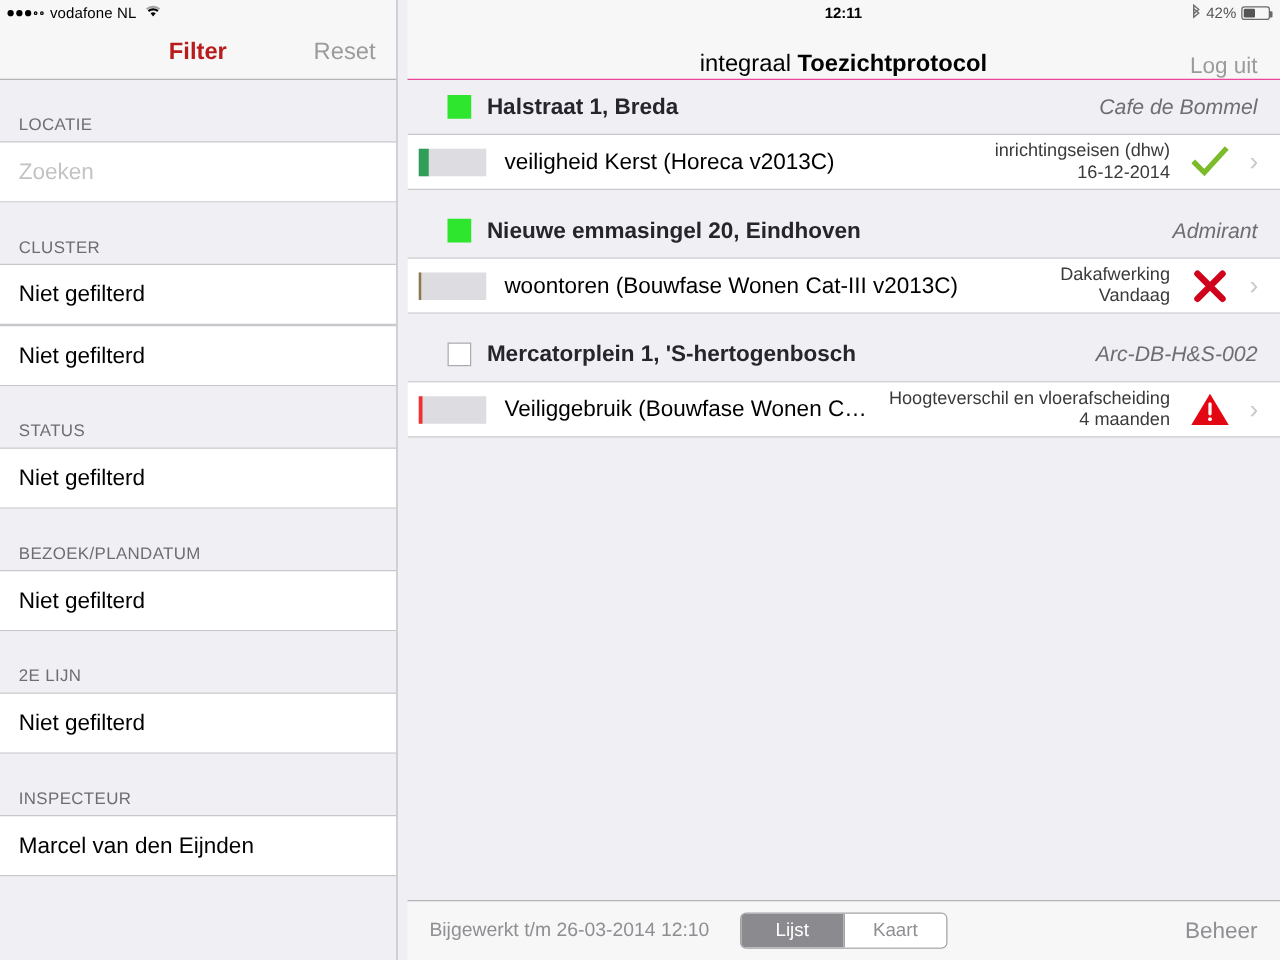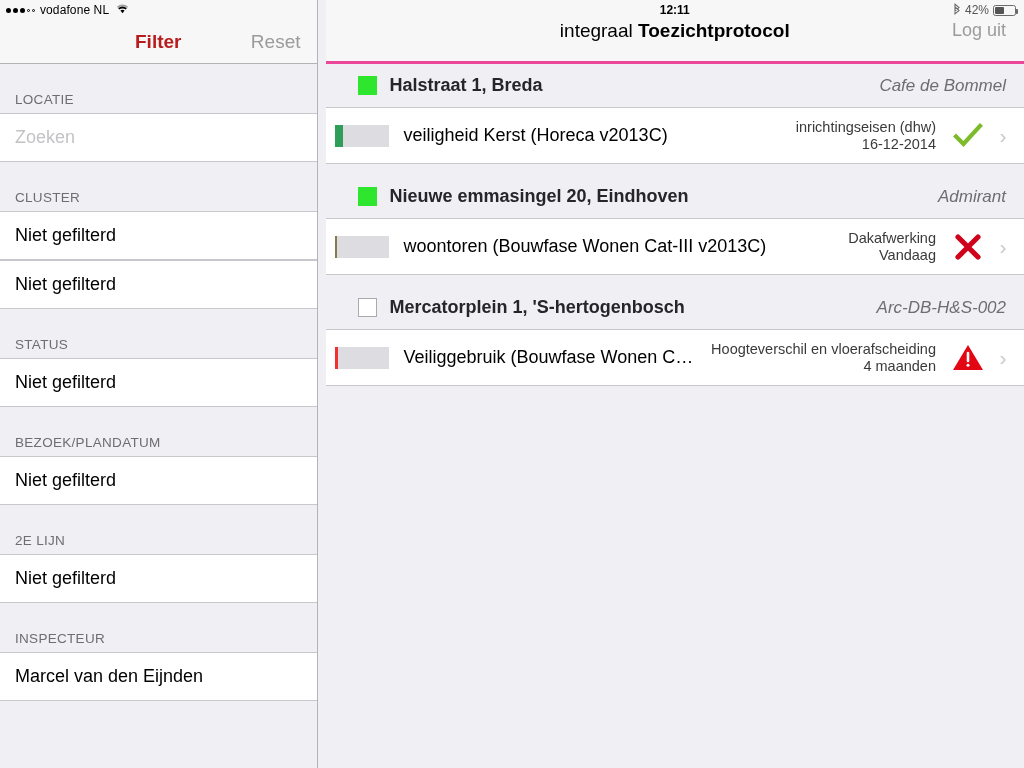--- a/index.html
+++ b/index.html
@@ -73,22 +73,22 @@
   .fsection-row.placeholder { color: #c3c3c6; }
 
   
   .main { width: 704px; height: 768px; display: flex; flex-direction: column; background: #efeff4; }
   .main .statusbar { justify-content: center; position: relative; }
   .main .statusbar .sb-time { position: absolute; left: 0; right: 0; text-align: center; }
   .main .statusbar .sb-right { position: absolute; right: 8px; }
 
   .m-navbar {
     height: 44px; background: #f7f7f7; position: relative;
-    display: flex; align-items: flex-start; justify-content: center;
-    border-bottom: 3px solid #ec4899;
+    display: flex; align-items: flex-end; justify-content: center;
+    border-bottom: 1px solid #ec4899;
   }
   .m-title { font-size: 19px; color: #000; }
   .m-title b { font-weight: bold; }
   .m-logout { position: absolute; right: 18px; font-size: 18px; color: #9b9b9b; }
 
   .m-list { flex: 1; overflow: hidden; background: #efeff4; }
 
   .grp { }
   .grp-head {
     height: 44px; background: #efeff4;
@@ -96,21 +96,21 @@
     border-bottom: 1px solid #c8c7cc;
   }
   .grp-head .marker { width: 64px; display: flex; justify-content: flex-end; padding-right: 13px; }
   .sq { width: 19px; height: 19px; display: inline-block; }
   .sq.filled { background: #2fe62f; }
   .sq.empty { background: #fff; border: 1px solid #a9a9ae; }
   .grp-addr { flex: 1; font-size: 18px; font-weight: bold; color: #25252b; }
   .grp-owner { font-size: 17px; font-style: italic; color: #6d6d72; text-align: right; }
 
   .row {
-    height: 56px; background: #fff; display: flex; align-items: center;
+    height: 44px; background: #fff; display: flex; align-items: center;
     border-bottom: 1px solid #c8c7cc; padding-right: 8px; justify-content: flex-end;
   }
   .row-bar {
     width: 54px; height: 22px; background: #dcdce1; margin-left: 9px;
     position: relative; flex: none;
   }
   .row-bar i { position: absolute; left: 0; top: 0; bottom: 0; }
   .row-name {
     flex: 1; font-size: 18px; color: #000; padding-left: 15px; padding-right: 10px;
     white-space: nowrap; overflow: hidden; text-overflow: ellipsis;
@@ -318,15 +318,23 @@
                 <path d="M16 10v8" stroke="#fff" stroke-width="2.6" stroke-linecap="round"></path>
                 <circle cx="16" cy="22.3" r="1.5" fill="#fff"></circle>
               </svg>
           </span>
           <span class="row-chev">›</span>
         </div>
       </div>
 
     </div>
 
+    <div class="m-toolbar">
+      <span class="tb-updated">Bijgewerkt t/m  26-03-2014 12:10</span>
+      <span class="seg">
+        <div class="on">Lijst</div>
+        <div>Kaart</div>
+      </span>
+      <span class="tb-beheer">Beheer</span>
+    </div>
 
   </div>
 </div>
 
 </body></html>

